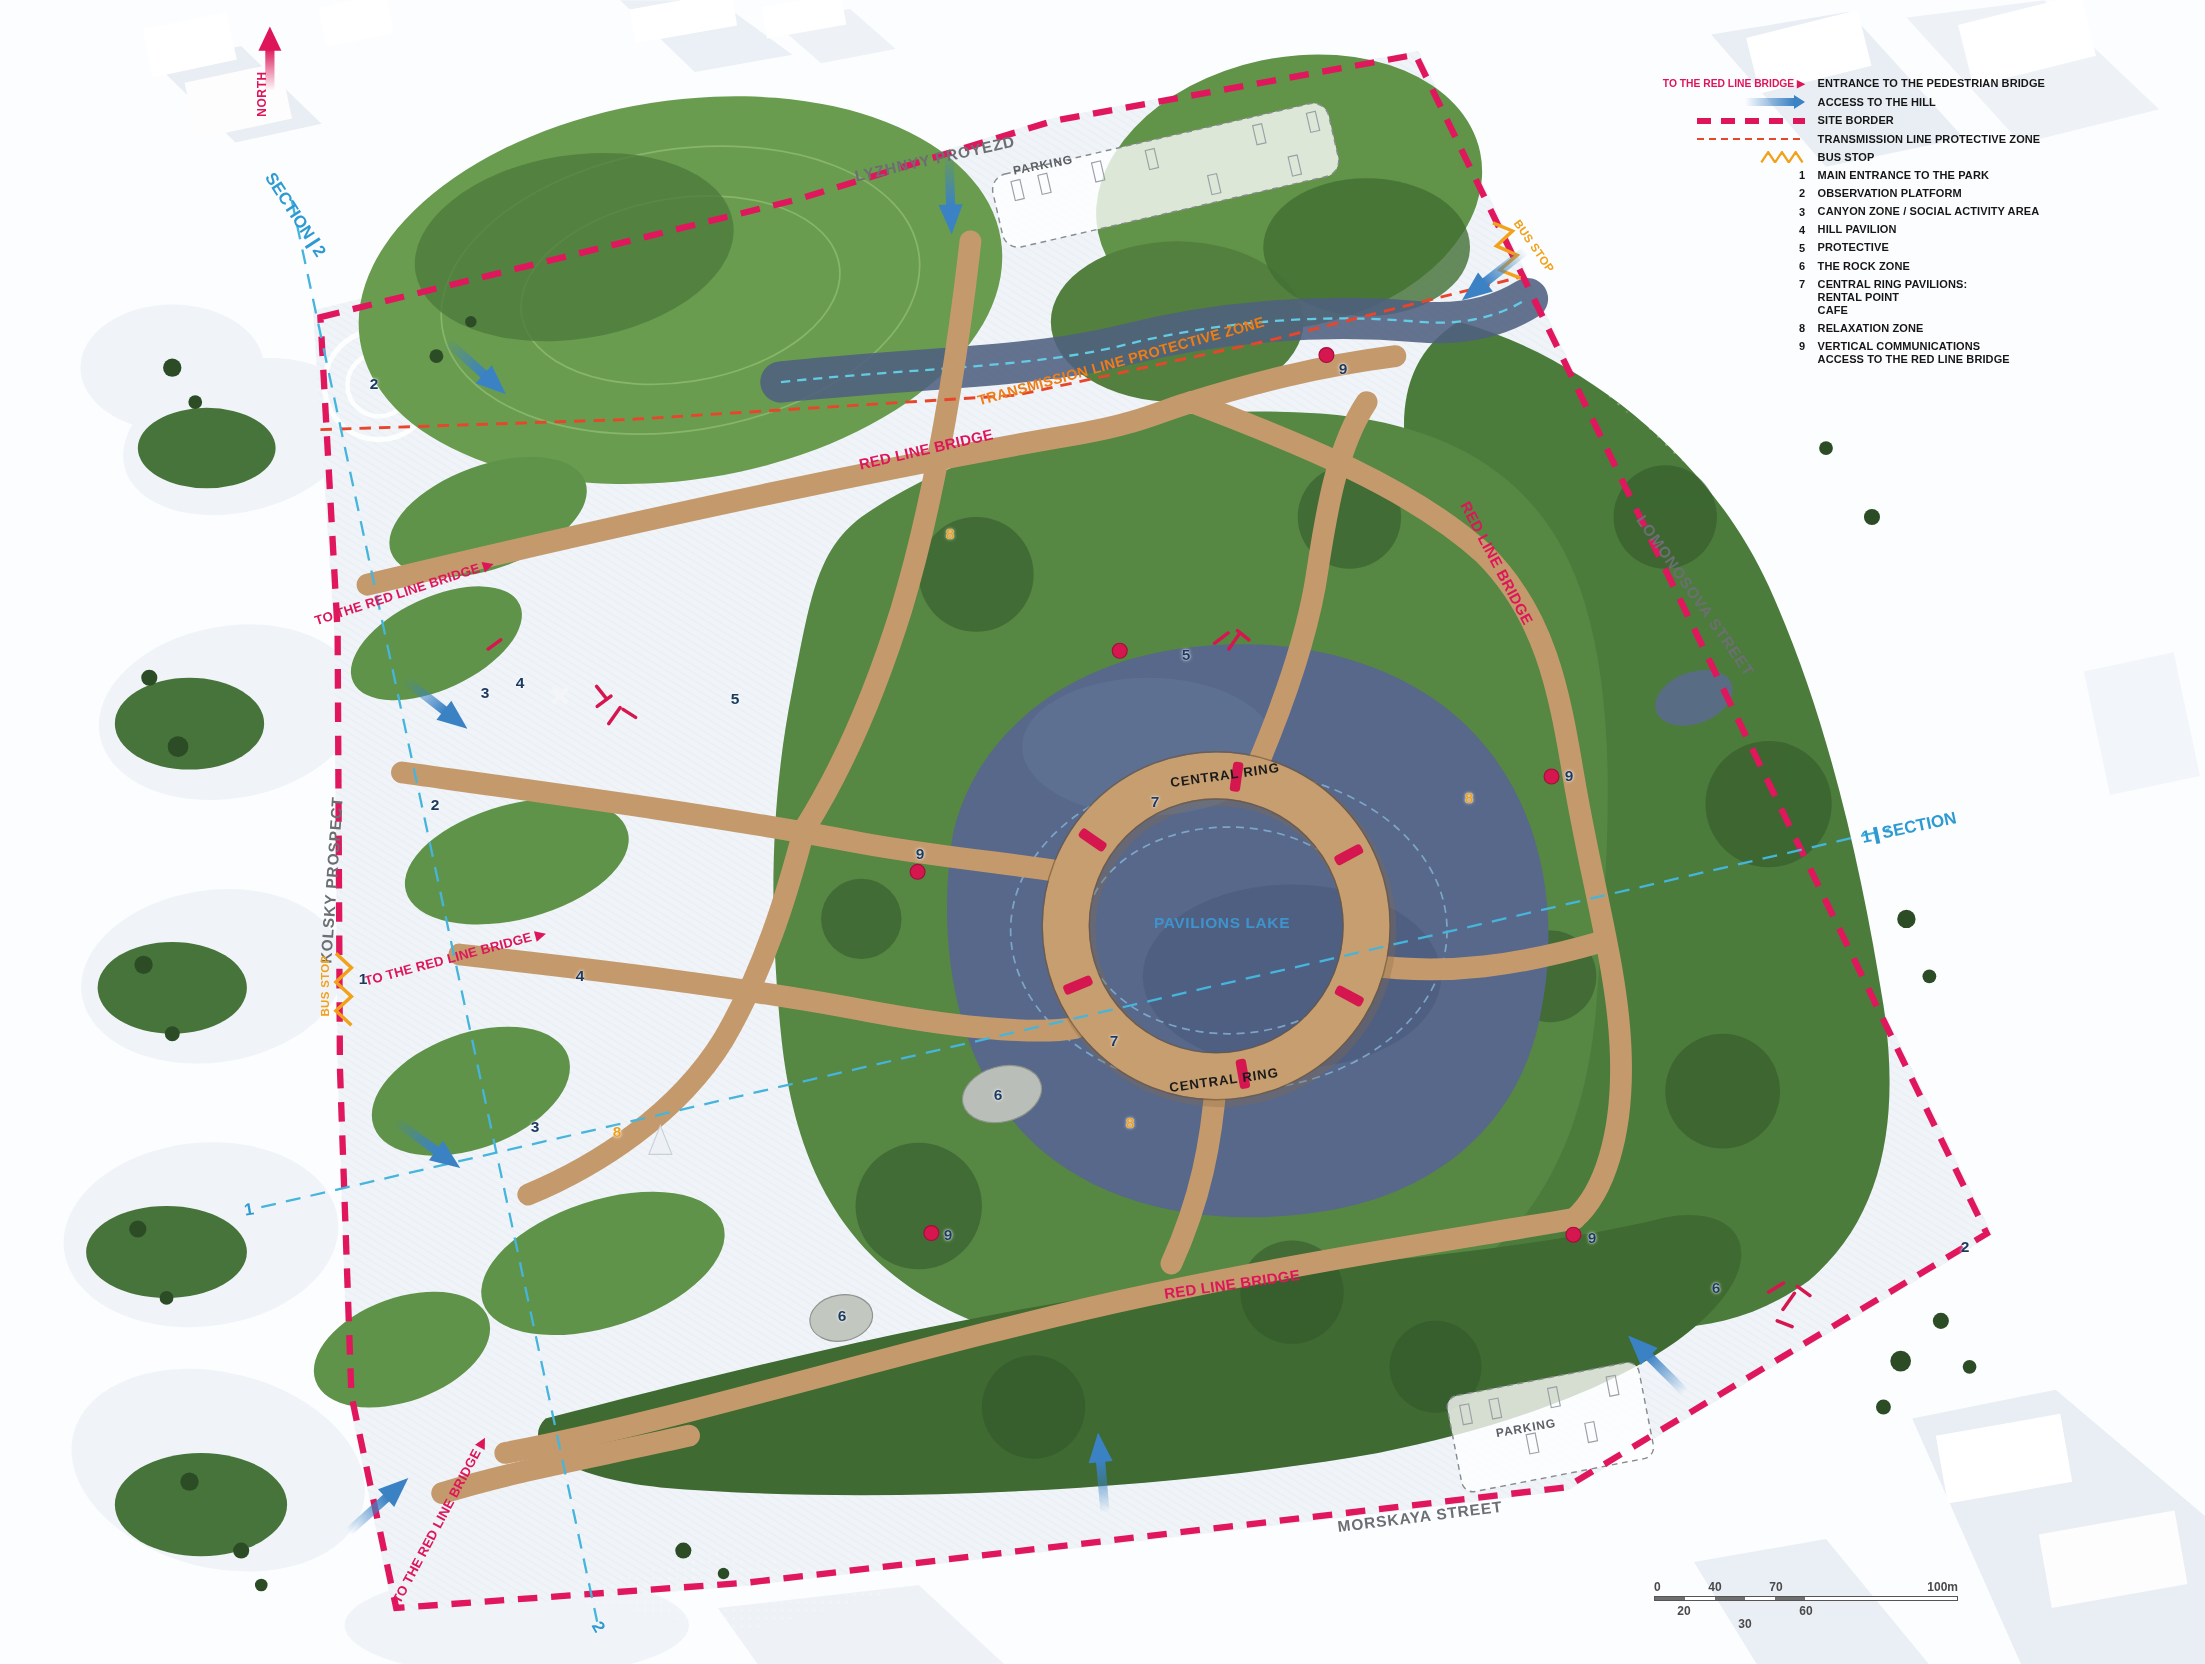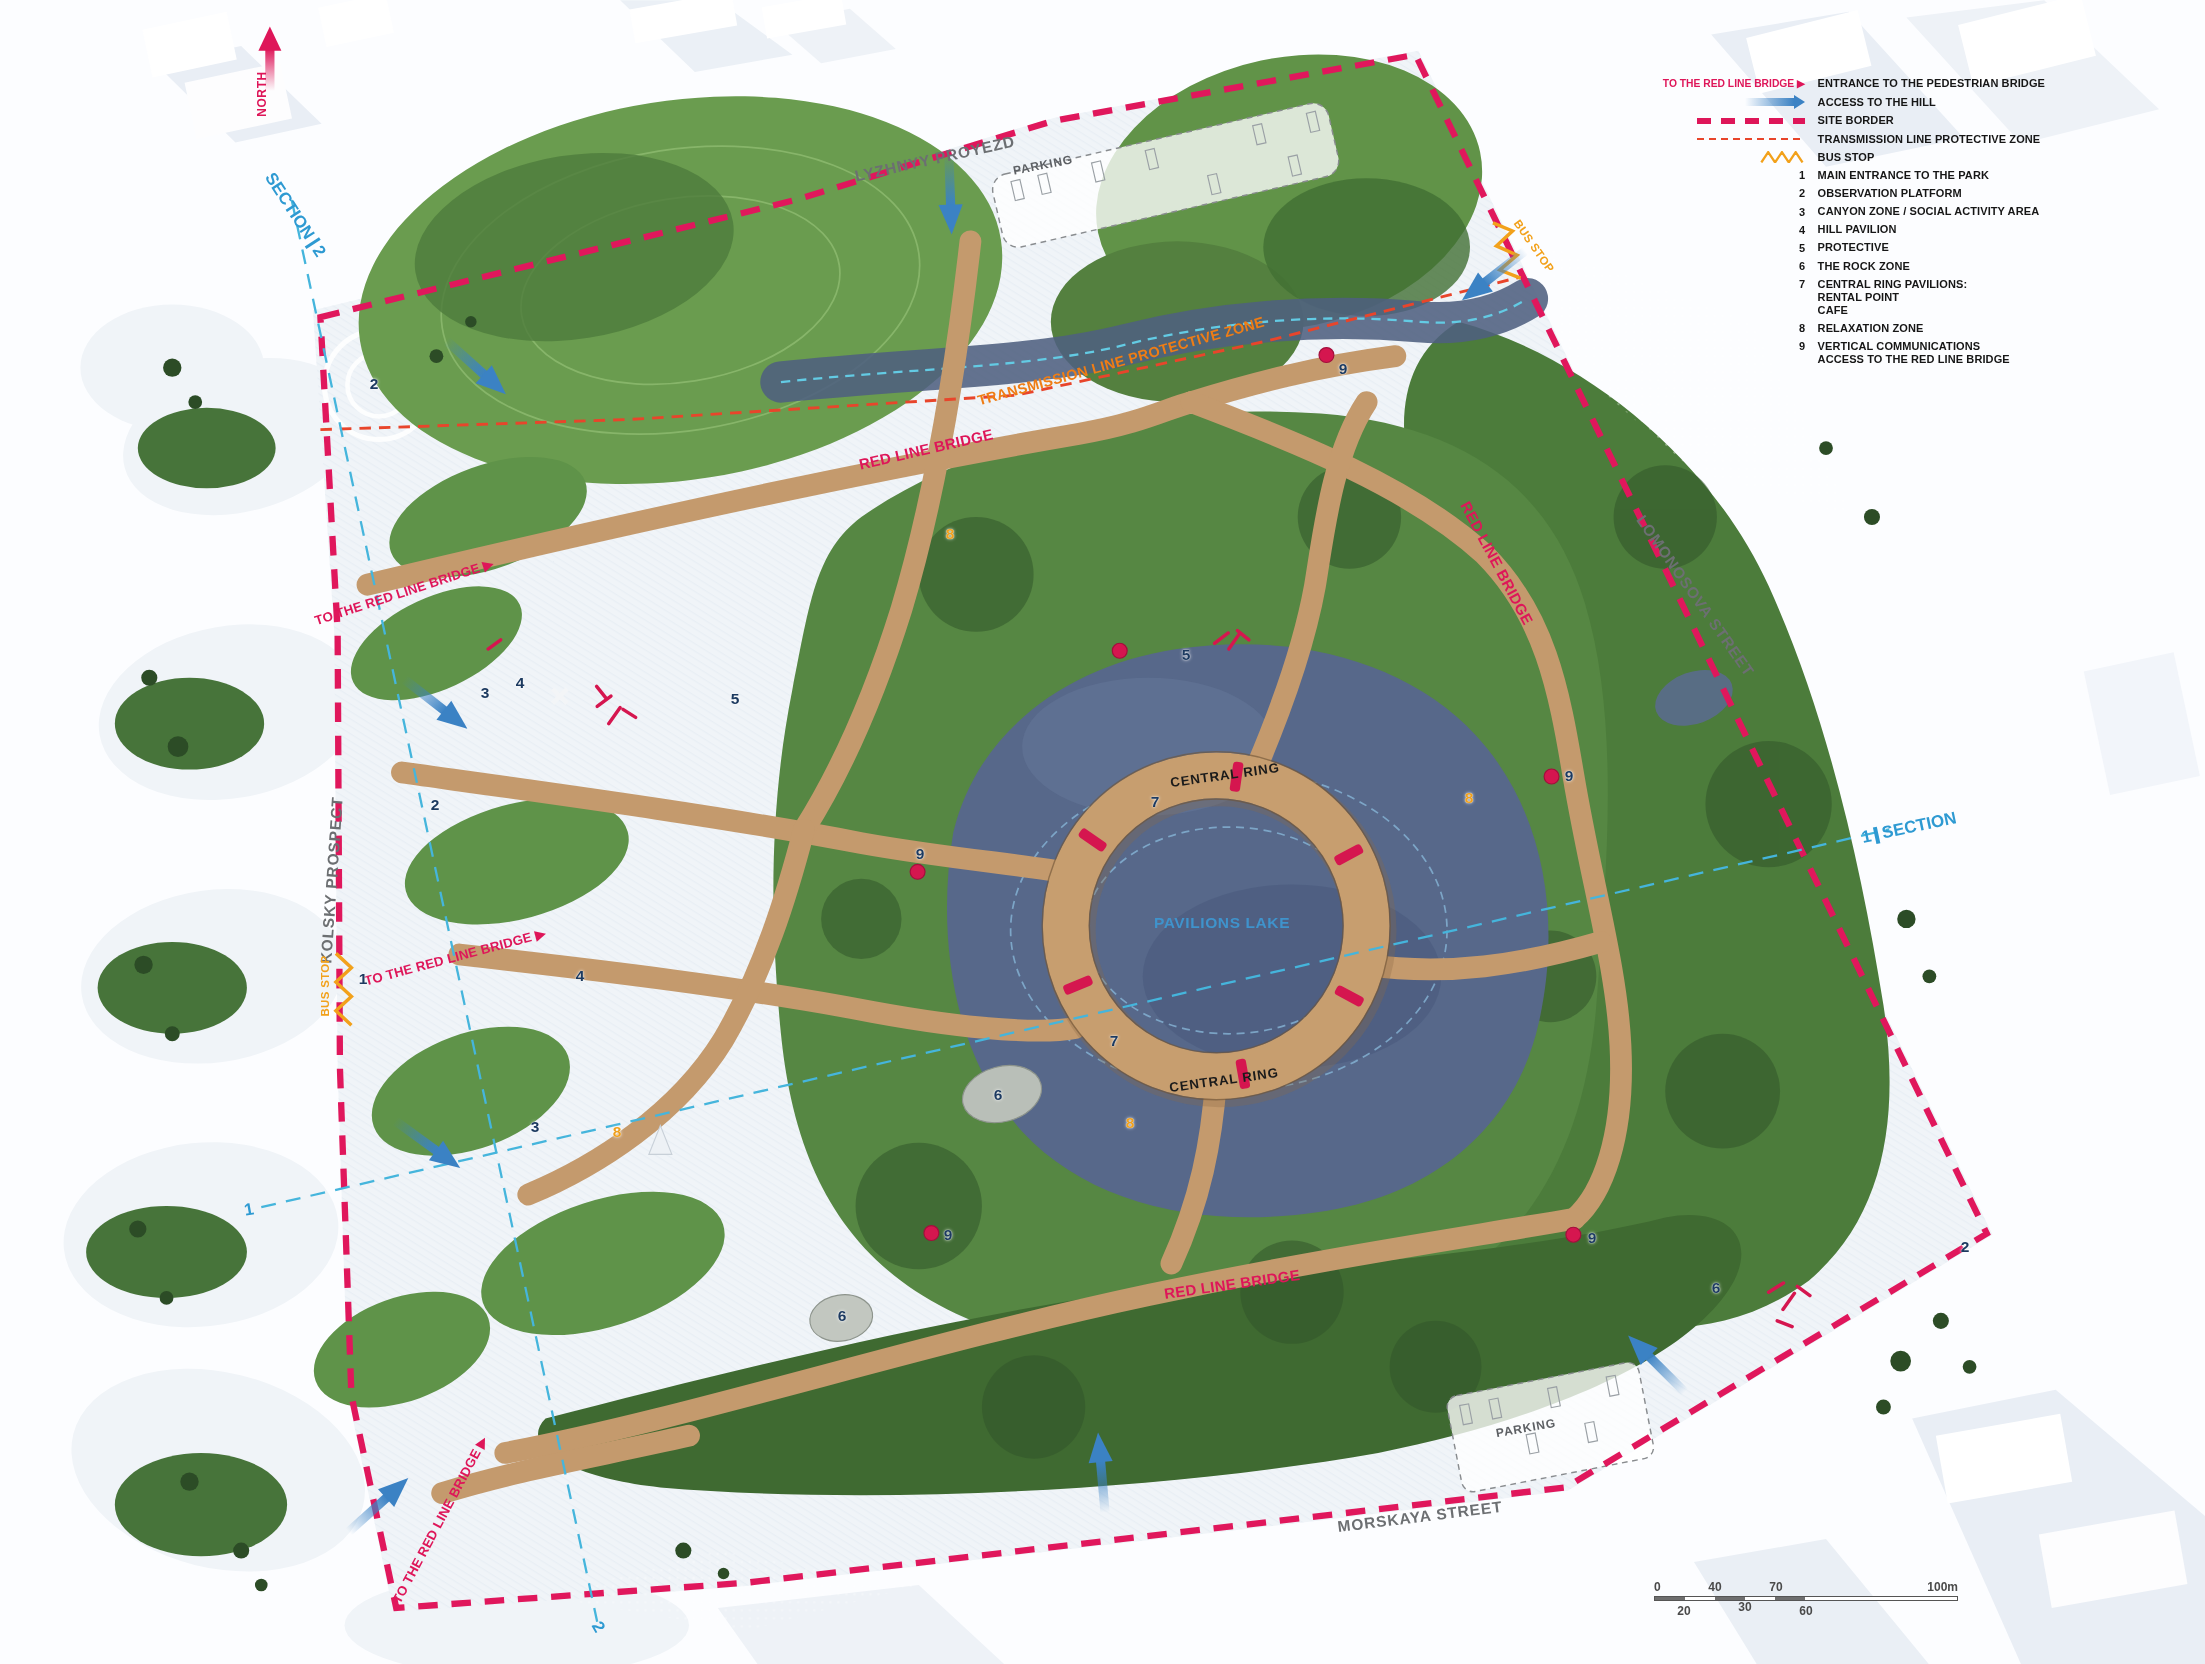--- a/index.html
+++ b/index.html
@@ -438,21 +438,21 @@
   <div class="lg-label">VERTICAL COMMUNICATIONS
 ACCESS TO THE RED LINE BRIDGE</div>
 </div>
 
 <div id="scalebar">
   <span class="tick" style="left:0;top:0">0</span>
   <span class="tick" style="left:61px;top:0;transform:translateX(-50%)">40</span>
   <span class="tick" style="left:122px;top:0;transform:translateX(-50%)">70</span>
   <span class="tick" style="right:0;top:0">100m</span>
   <span class="tick" style="left:30px;top:24px;transform:translateX(-50%)">20</span>
-  <span class="tick" style="left:91px;top:20px;transform:translateX(-50%)">30</span>
+  <span class="tick" style="left:91px;top:37px;transform:translateX(-50%)">30</span>
   <span class="tick" style="left:152px;top:24px;transform:translateX(-50%)">60</span>
   <div id="sb-bar">
     <div style="width:30px;background:#6e6e6e"></div>
     <div style="width:30px;background:#ffffff"></div>
     <div style="width:30px;background:#6e6e6e"></div>
     <div style="width:30px;background:#ffffff"></div>
     <div style="width:30px;background:#6e6e6e"></div>
     <div style="flex:1;background:#ffffff"></div>
   </div>
 </div>

